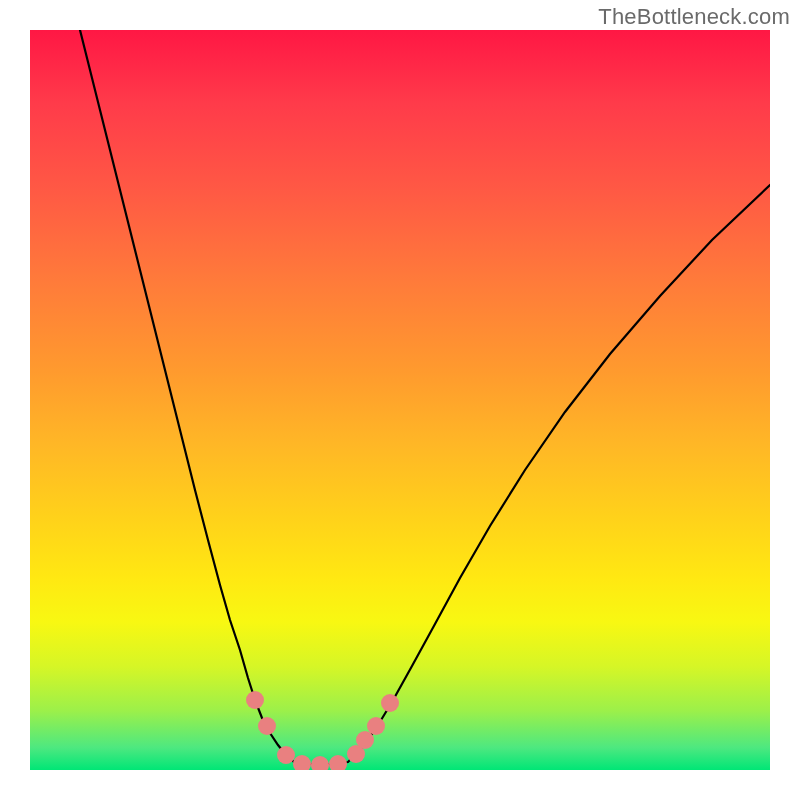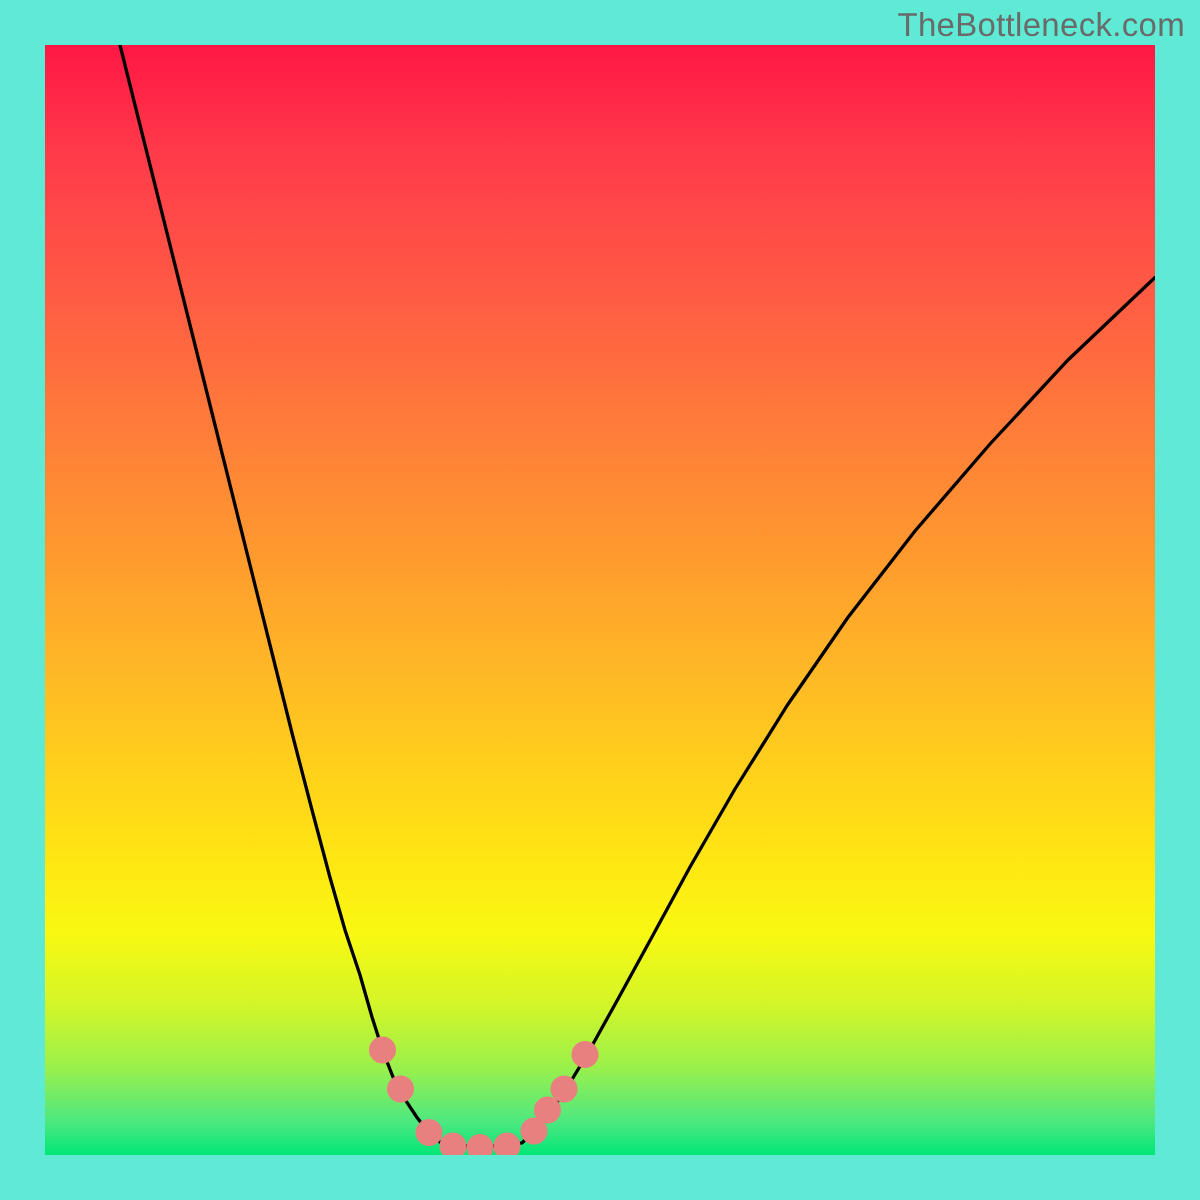--- a/index.html
+++ b/index.html
@@ -10,21 +10,21 @@
     background: #000;
     overflow: hidden;
     font-family: Arial, Helvetica, sans-serif;
   }
   .frame {
     position: absolute;
     top: 0;
     left: 0;
     width: 800px;
     height: 800px;
-    background: #5eead4;
+    background: #ffffff;
   }
   .plot {
     position: absolute;
     left: 30px;
     top: 30px;
     width: 740px;
     height: 740px;
     
     background: linear-gradient(
       to bottom,

